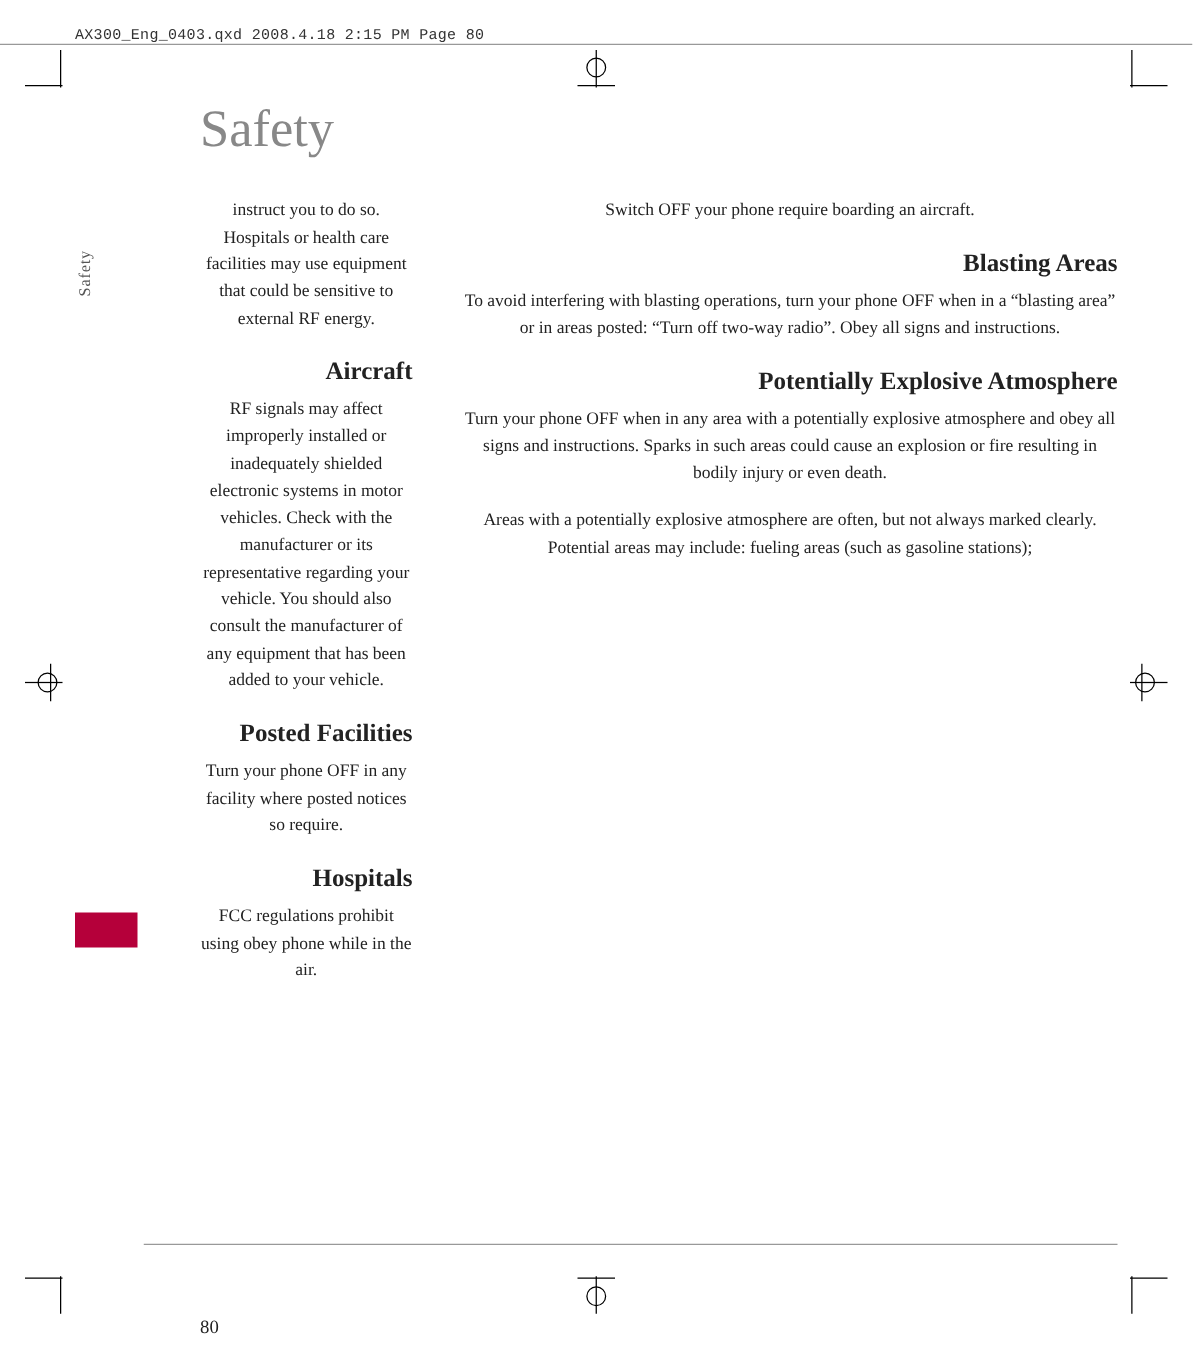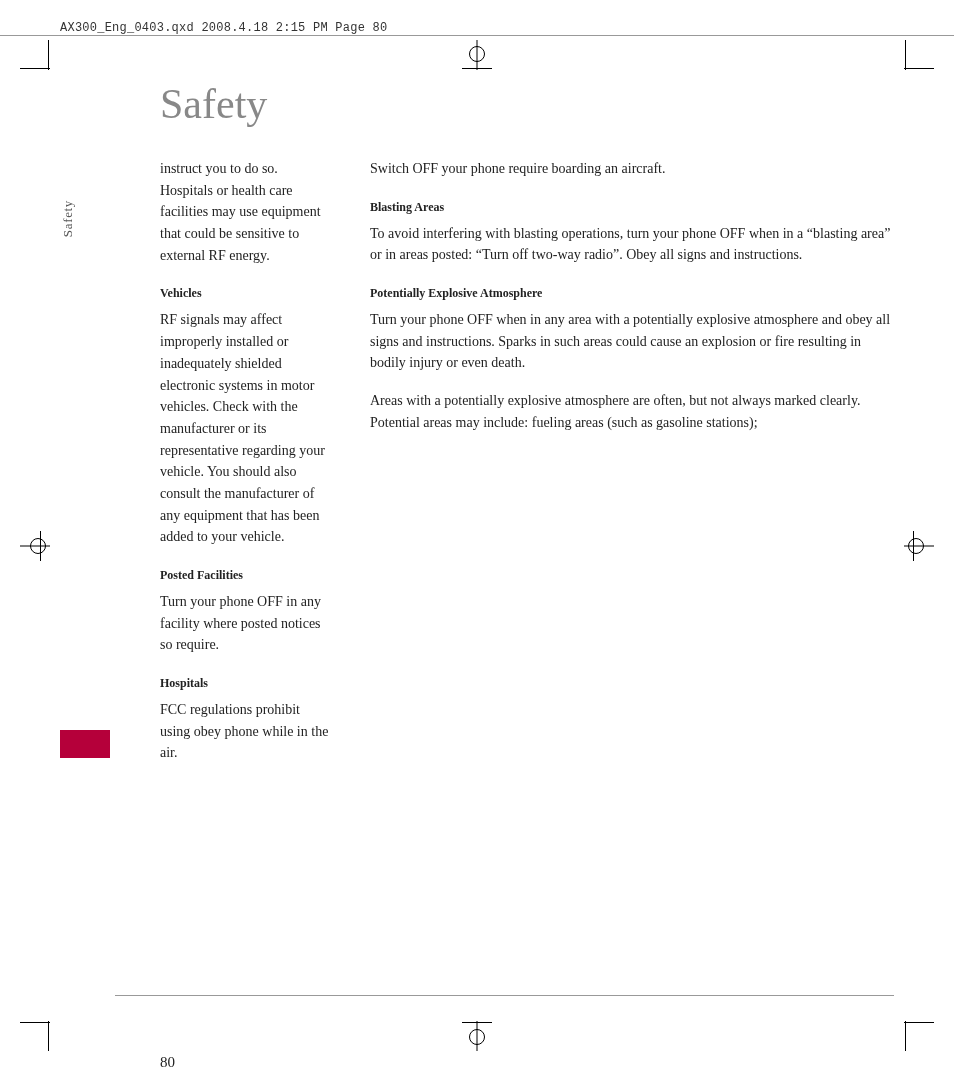--- a/index.html
+++ b/index.html
@@ -154,34 +154,36 @@
     }
 
     .col-right {
       flex: 1;
       padding-left: 10px;
     }
 
     
     .section-heading {
       font-family: 'Georgia', serif;
-      font-size: 12px;
+      font-size: 20px;
       font-weight: bold;
       color: #222;
       margin-top: 20px;
       margin-bottom: 8px;
+      text-align: right;
     }
 
     
     .body-text {
       font-family: 'Georgia', serif;
       font-size: 14px;
       line-height: 1.55;
       color: #222;
       margin-bottom: 16px;
+      text-align: center;
     }
 
     
     .sidebar-label {
       position: absolute;
       left: 60px;
       top: 200px;
       writing-mode: vertical-rl;
       transform: rotate(180deg);
       font-family: 'Georgia', serif;
@@ -253,21 +255,21 @@
 </div>
 
 <div class="page-content">
   <div class="page-title">Safety</div>
 
   <div class="two-col">
 
     <div class="col-left">
       <p class="body-text">instruct you to do so. Hospitals or health care facilities may use equipment that could be sensitive to external RF energy.</p>
 
-      <p class="section-heading">Vehicles</p>
+      <p class="section-heading">Aircraft</p>
       <p class="body-text">RF signals may affect improperly installed or inadequately shielded electronic systems in motor vehicles. Check with the manufacturer or its representative regarding your vehicle. You should also consult the manufacturer of any equipment that has been added to your vehicle.</p>
 
       <p class="section-heading">Posted Facilities</p>
       <p class="body-text">Turn your phone OFF in any facility where posted notices so require.</p>
 
       <p class="section-heading">Hospitals</p>
       <p class="body-text">FCC regulations prohibit using obey phone while in the air.</p>
     </div>
 
     <div class="col-right">

